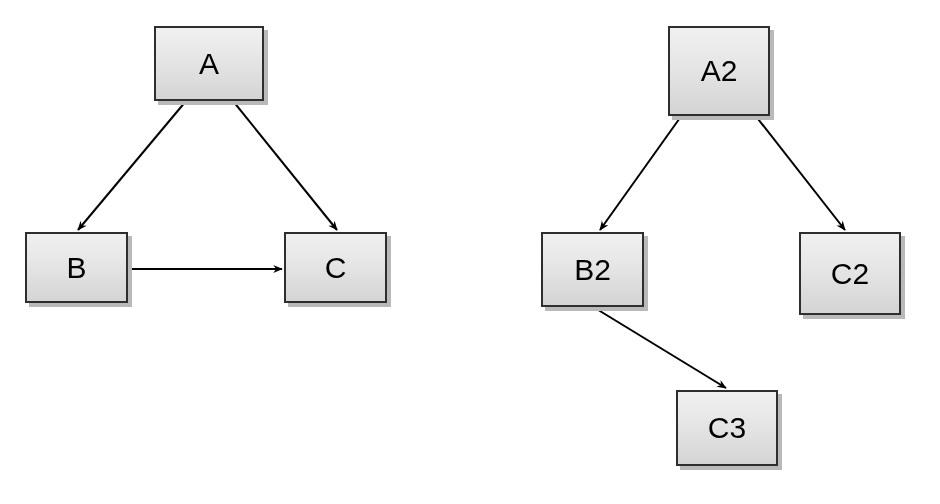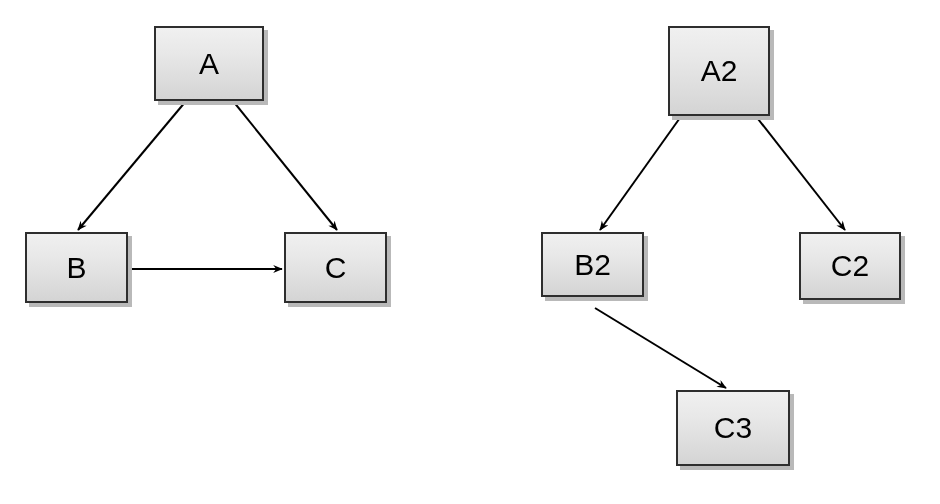--- a/index.html
+++ b/index.html
@@ -75,24 +75,24 @@
       </div>
       <div class="node" style="left: 25px; top: 232px; width: 103px; height: 71px;">
         <span class="node-label">B</span>
       </div>
       <div class="node" style="left: 284px; top: 232px; width: 103px; height: 71px;">
         <span class="node-label">C</span>
       </div>
       <div class="node" style="left: 668px; top: 26px; width: 102px; height: 90px;">
         <span class="node-label">A2</span>
       </div>
-      <div class="node" style="left: 541px; top: 232px; width: 103px; height: 65px;">
+      <div class="node" style="left: 541px; top: 232px; width: 103px; height: 75px;">
         <span class="node-label">B2</span>
       </div>
-      <div class="node" style="left: 799px; top: 232px; width: 102px; height: 68px; align-items: center;">
+      <div class="node" style="left: 799px; top: 232px; width: 102px; height: 83px; align-items: center;">
         <span class="node-label">C2</span>
       </div>
-      <div class="node" style="left: 676px; top: 390px; width: 114px; height: 76px;">
+      <div class="node" style="left: 676px; top: 390px; width: 102px; height: 76px;">
         <span class="node-label">C3</span>
       </div>
     </div>
 
 </div>
 
 </body></html>

